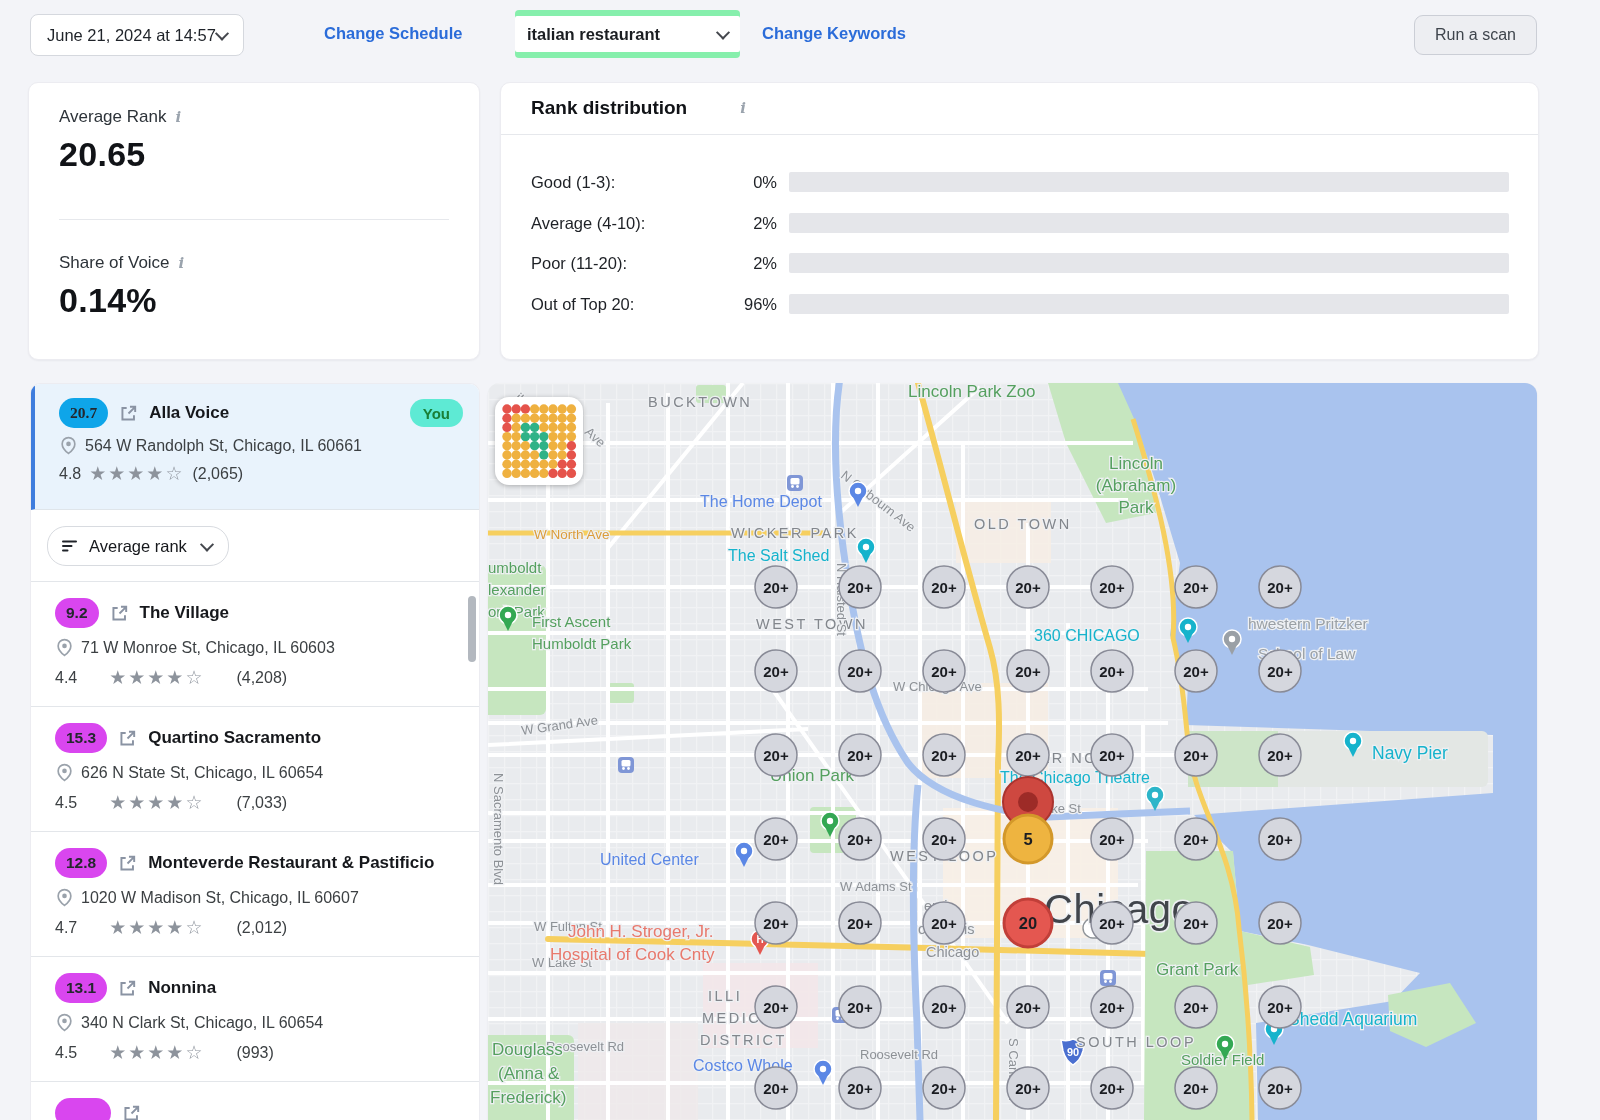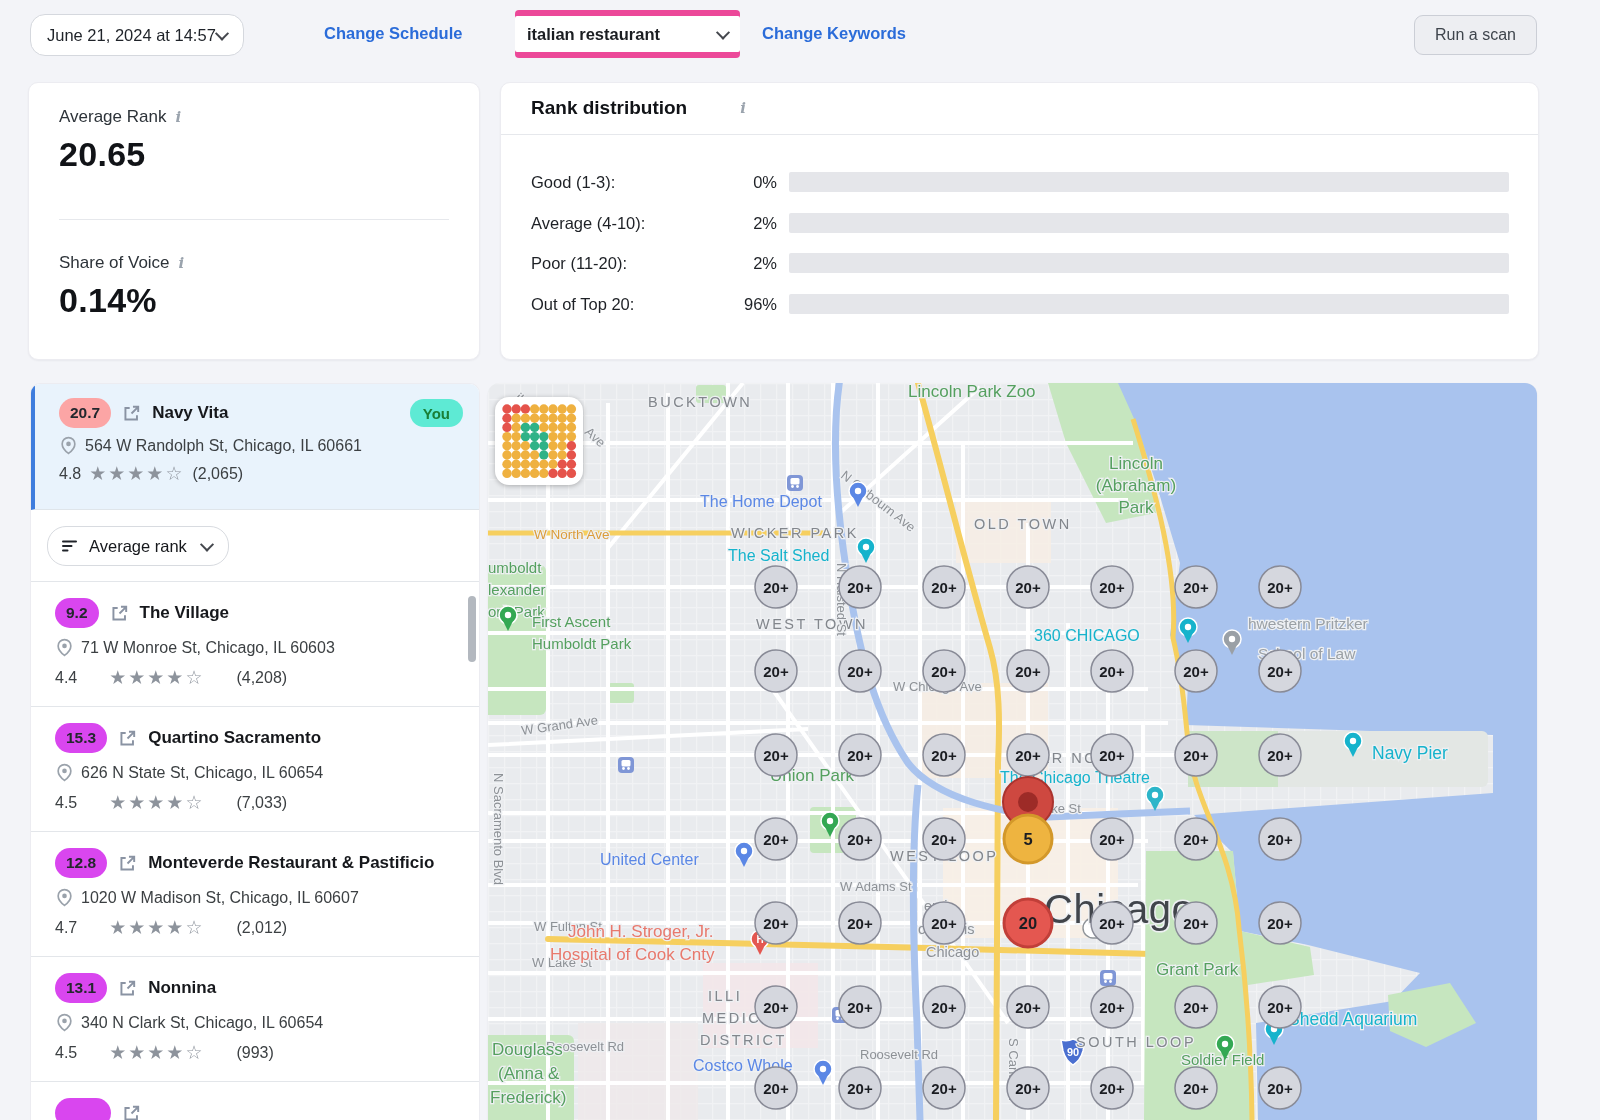--- a/index.html
+++ b/index.html
@@ -6,25 +6,25 @@
   body{
     width:1600px;height:1120px;overflow:hidden;position:relative;
     background:#f3f4f8;
     font-family:"Liberation Sans",sans-serif;
     color:#16181c;
   }
   .card{background:#fff;border:1px solid #ececf1;border-radius:10px;box-shadow:0 1px 2px rgba(16,24,40,.05);}
   
   .toolbar{position:absolute;left:0;top:0;width:1600px;height:72px;}
   .date-btn{position:absolute;left:30px;top:14px;height:40px;display:flex;align-items:center;gap:1px;
-    padding:0 16px;background:#fff;border:1px solid #d5d8de;border-radius:15px;font-size:16.5px;font-weight:500;color:#1f2329;cursor:pointer;}
+    padding:0 16px;background:#fff;border:1px solid #d5d8de;border-radius:8px;font-size:16.5px;font-weight:500;color:#1f2329;cursor:pointer;}
   .link{position:absolute;top:24px;font-size:16.5px;font-weight:600;color:#2b6cd9;cursor:pointer;white-space:nowrap;}
   .link-schedule{left:324px;}
   .link-keywords{left:762px;}
-  .kw-frame{position:absolute;left:515px;top:10px;width:225px;height:48px;background:#ec4899;border-radius:4px;
+  .kw-frame{position:absolute;left:515px;top:10px;width:225px;height:48px;background:#86efac;border-radius:4px;
     display:flex;align-items:center;justify-content:center;}
   .kw-btn{width:213px;height:36px;background:#fff;border-radius:2px;display:flex;align-items:center;justify-content:space-between;
     padding:0 12px;font-size:16.5px;font-weight:600;color:#1b1e22;cursor:pointer;}
   .run-btn{position:absolute;right:63px;top:15px;height:38px;padding:0 20px;display:flex;align-items:center;
     background:#edeef2;border:1px solid #cbced6;border-radius:9px;font-size:16px;color:#3f454d;cursor:pointer;}
   .chev{width:8px;height:8px;border-right:2px solid #44474d;border-bottom:2px solid #44474d;transform:rotate(45deg) translate(-1px,-1px);display:inline-block;}
   .info-i{font-family:"DejaVu Serif",serif;font-style:italic;font-weight:700;color:#9aa3ad;font-size:15px;margin-left:9px;}
   
   .metrics-card{position:absolute;left:28px;top:82px;width:450px;height:276px;}
   .metric-label{position:absolute;left:30px;font-size:17px;color:#2d3339;display:flex;align-items:center;}
@@ -38,21 +38,21 @@
   .dist-value{position:absolute;left:196px;width:80px;top:1px;font-size:16.5px;color:#1e2126;text-align:right;}
   .dist-track{position:absolute;left:288px;top:0;width:720px;height:20px;background:#e5e6ea;border-radius:2px;overflow:hidden;}
   .dist-fill{height:100%;width:0;border-radius:2px 0 0 2px;}
   
   .list-panel{position:absolute;left:30px;top:383px;width:448px;height:737px;background:#fff;border-radius:10px 10px 0 0;
     border:1px solid #ececf1;border-bottom:none;overflow:hidden;}
   .you-card{position:relative;height:125px;background:#e9f3fc;border-left:4px solid #3e7ddd;border-bottom:1px solid #dfe5ea;cursor:pointer;}
   .row1{position:absolute;left:24px;right:16px;display:flex;align-items:center;gap:12px;}
   .pill{min-width:36px;height:30px;padding:0 11px;background:#d946ef;border-radius:15px;display:flex;align-items:center;justify-content:center;
     font-size:15.5px;font-weight:600;color:#23272d;box-sizing:border-box;}
-  .you-card .pill{background:#fca5a5;}
+  .you-card .pill{background:#0ea5e9;font-family:Liberation Serif, serif;}
   .biz-name{font-size:17px;font-weight:700;color:#16181c;white-space:nowrap;}
   .you-pill{margin-left:auto;height:28px;padding:0 13px;background:#5eead4;border-radius:14px;display:flex;align-items:center;
     font-size:15px;font-weight:600;color:#1a7f37;}
   .addr-row{position:absolute;left:24px;display:flex;align-items:center;gap:7px;font-size:16px;color:#3c4043;}
   .rate-row{position:absolute;left:24px;display:flex;align-items:center;gap:8px;font-size:16px;color:#3c4043;}
   .stars{font-size:19px;color:#8d939c;letter-spacing:2px;line-height:1;}
   .ext-icon{flex:0 0 auto;display:inline-flex;}
   .sort-row{position:relative;height:71px;border-bottom:1px solid #e3e6ea;}
   .sort-btn{position:absolute;left:16px;top:16px;height:38px;padding:0 16px 0 14px;display:flex;align-items:center;gap:11px;
     background:#fff;border:1px solid #d8dbe0;border-radius:19px;font-size:16.5px;font-weight:500;color:#16181c;cursor:pointer;}
@@ -157,21 +157,21 @@
 
   <div class="you-card">
     <div class="row1">
       <span class="pill">20.7</span>
       <span class="ext-icon">
         <svg width="17" height="17" viewBox="0 0 14 14">
             <path d="M5.5 2.5 H2 V12 H11.5 V8.5" fill="none" stroke="#8a93a3" stroke-width="1.6"></path>
             <path d="M7 7 L12.3 1.7 M8.2 1.5 H12.5 V5.8" fill="none" stroke="#8a93a3" stroke-width="1.6"></path>
           </svg>
       </span>
-      <span class="biz-name">Navy Vita</span>
+      <span class="biz-name">Alla Voice</span>
       <span class="you-pill">You</span>
     </div>
     <div class="addr-row">
       <span style="display:inline-flex;">
         <svg width="19" height="19" viewBox="0 0 18 18">
             <path d="M9 1.5 a6 6 0 0 1 6 6 c0 4.5 -6 9 -6 9 s-6 -4.5 -6 -9 a6 6 0 0 1 6 -6 z" fill="none" stroke="#9aa2ab" stroke-width="1.6"></path>
             <circle cx="9" cy="7.5" r="2.2" fill="#9aa2ab"></circle>
           </svg>
       </span>
       <span>564 W Randolph St, Chicago, IL 60661</span>

